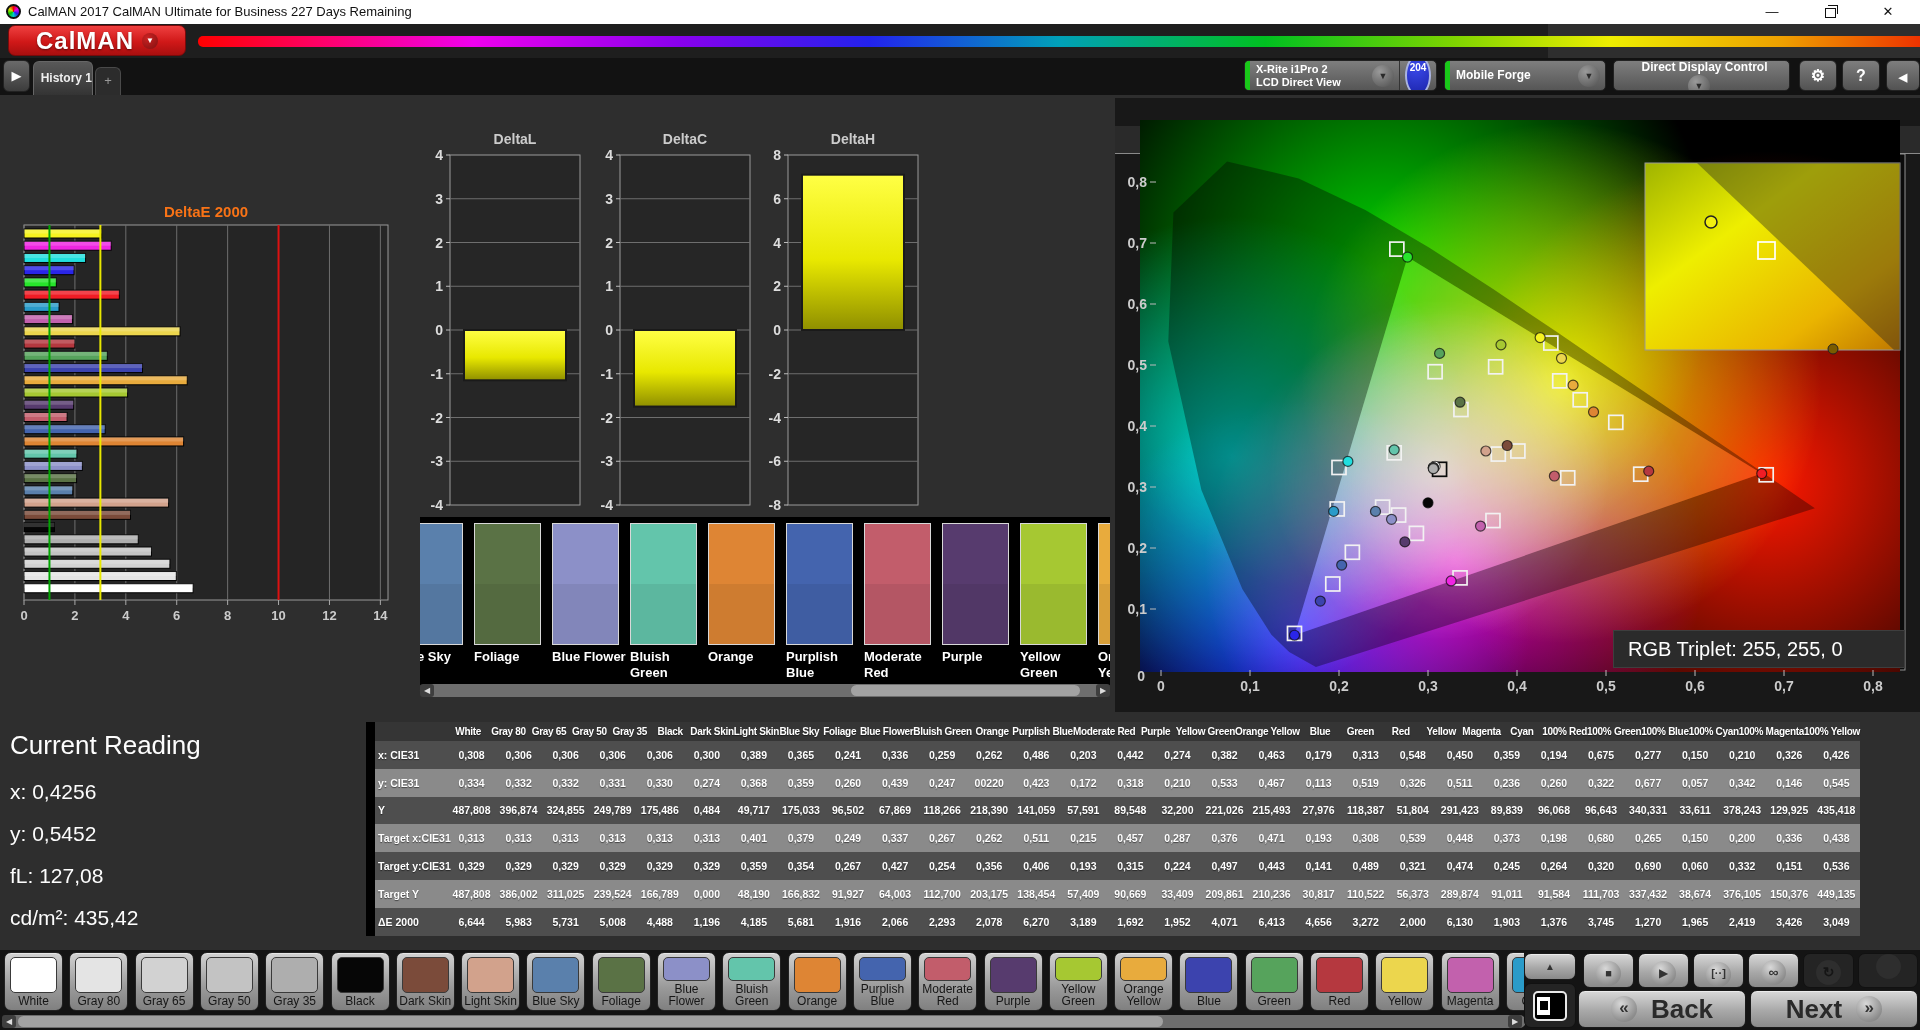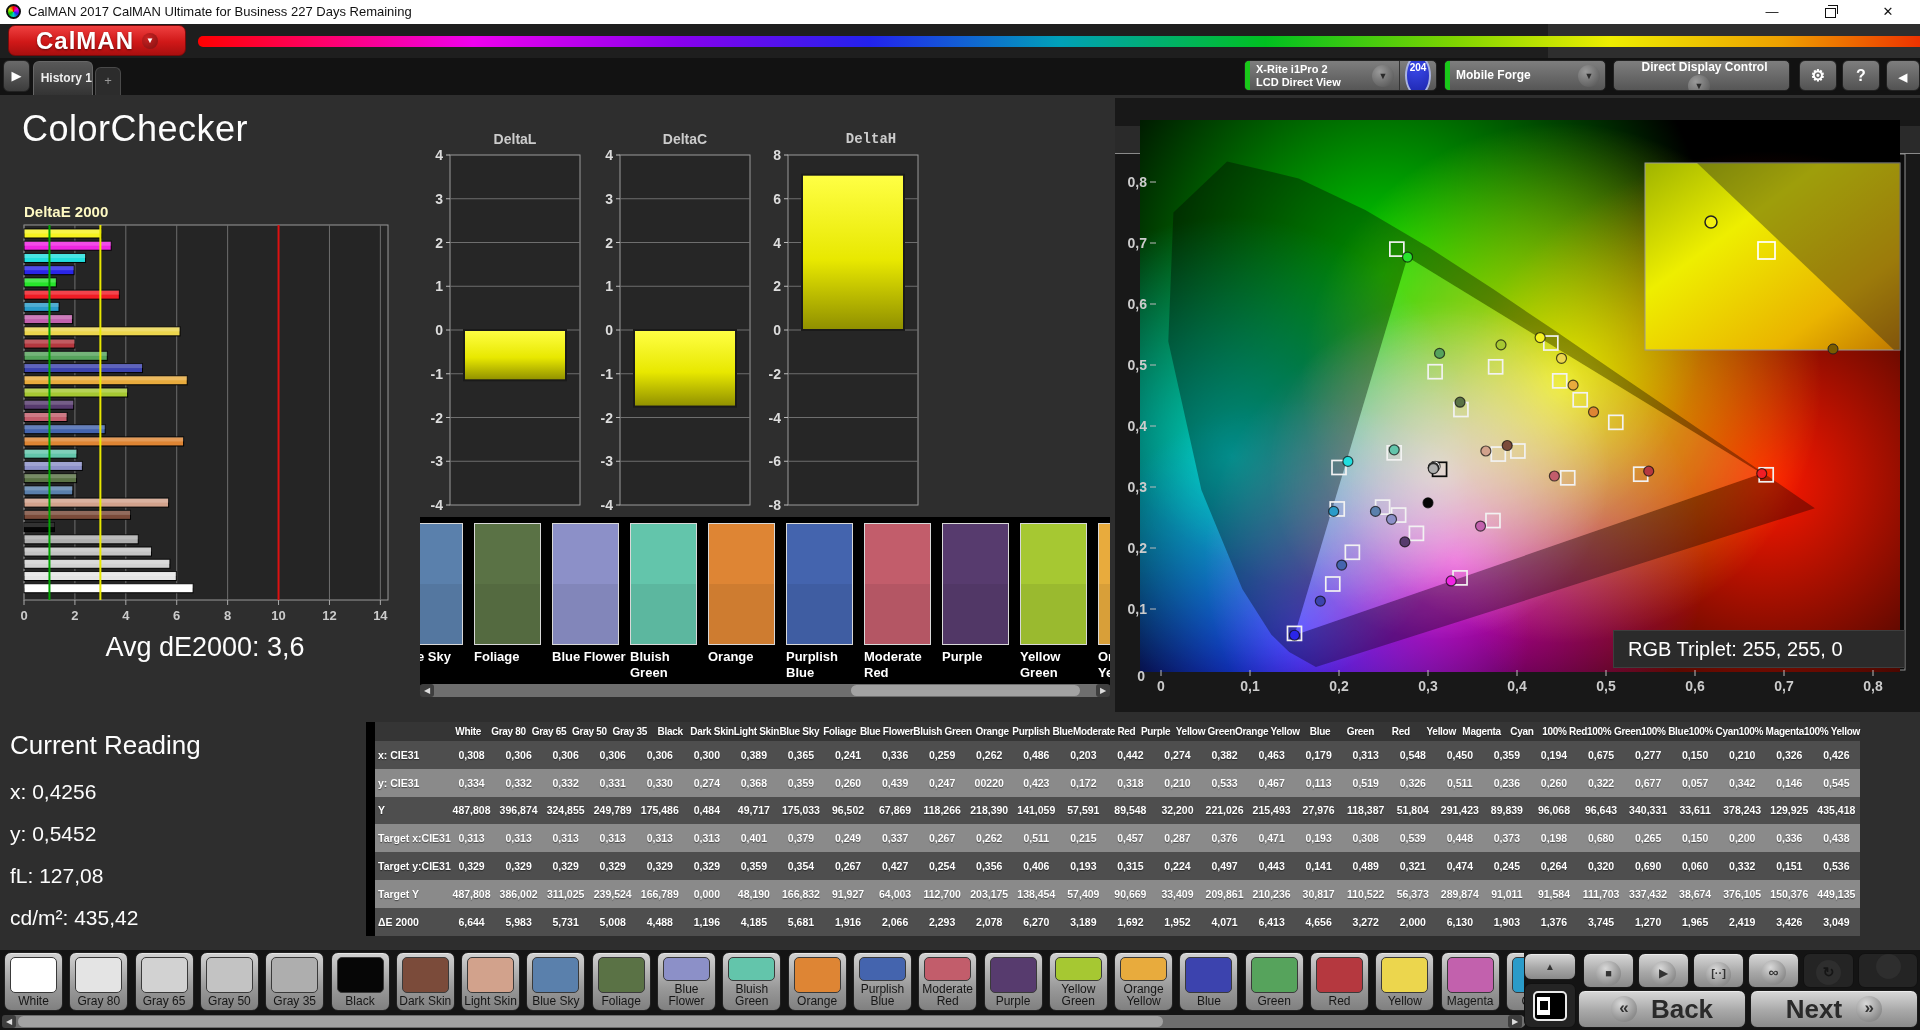--- a/index.html
+++ b/index.html
@@ -48,21 +48,21 @@
   .dd .sep{width:1px;height:100%;background:#333;flex:none;}
   .badge{width:26px;height:41px;border-radius:50%;background:radial-gradient(circle at 40% 30%,#3a49e8,#1a22a8);
     border:2px solid #aab4e0;box-sizing:border-box;color:#fff;font-size:10px;font-weight:bold;line-height:22px;
     text-align:center;margin:0 5px;flex:none;}
   .sqbtn{top:2px;width:38px;height:31px;border-radius:6px;background:linear-gradient(#7e7e7e,#525252);border:1px solid #222;
     box-sizing:border-box;color:#fff;text-align:center;line-height:29px;font-size:16px;font-weight:bold;}
 
   
   .cc-title{left:22px;top:108px;width:380px;font-size:36px;color:#fdfdfd;letter-spacing:.5px;}
   .cc-desc{left:24px;top:160px;width:360px;font-size:15px;font-weight:bold;color:#f2f2f2;line-height:1.45;}
-  .deltae-title{left:24px;top:203px;width:364px;font-size:15px;font-weight:bold;color:#fef9c3;}
+  .deltae-title{left:24px;top:203px;width:364px;text-align:center;font-size:15px;font-weight:bold;color:#f97316;}
   .bigstat{left:20px;width:370px;text-align:center;font-size:27px;color:#fdfdfd;}
   .avg{top:632px;} .max{top:674px;}
   .cr-title{left:10px;top:730px;font-size:26px;color:#fdfdfd;}
   .cr-item{left:10px;font-size:21px;color:#fdfdfd;}
 
   
   .dchart-title{top:131px;width:130px;text-align:center;font-size:14px;font-weight:bold;color:#ccc;}
 
   
   .strip{left:420px;top:517px;width:690px;height:165px;background:#000;overflow:hidden;}
@@ -154,21 +154,20 @@
       <div class="stripe y"></div>
       <div class="txt one">Direct Display Control</div>
       <div class="caret">▼</div>
     </div>
 
     <div class="abs sqbtn" style="left:1799px;"><span>⚙</span></div>
     <div class="abs sqbtn" style="left:1842px;"><span>?</span></div>
     <div class="abs sqbtn" style="left:1886px;width:34px;"><span style="font-size:11px;">◀</span></div>
   </div>
 
-  <div class="abs cc-title">ColorChecker</div>
   <div class="abs deltae-title">DeltaE 2000</div>
   <div id="deltae-holder" class="abs" style="left:0;top:218px;width:410px;height:410px;"><svg width="410" height="410" viewBox="0 218 410 410" xmlns="http://www.w3.org/2000/svg">
         <rect x="24" y="225" width="364" height="375" fill="#252525" stroke="#999" stroke-width="1"></rect>
         <line x1="24" y1="225" x2="24" y2="600" stroke="#6e6e6e" stroke-width="1"></line>
         <line x1="24" y1="600" x2="24" y2="605" stroke="#aaa"></line>
         <text x="24" y="620" fill="#ccc" font-size="13" font-weight="bold" text-anchor="middle" font-family="Liberation Sans">0</text>
         <line x1="74.9090909090909" y1="225" x2="74.9090909090909" y2="600" stroke="#6e6e6e" stroke-width="1"></line>
         <line x1="74.9090909090909" y1="600" x2="74.9090909090909" y2="605" stroke="#aaa"></line>
         <text x="74.9090909090909" y="620" fill="#ccc" font-size="13" font-weight="bold" text-anchor="middle" font-family="Liberation Sans">2</text>
         <line x1="125.81818181818181" y1="225" x2="125.81818181818181" y2="600" stroke="#6e6e6e" stroke-width="1"></line>
@@ -246,30 +245,29 @@
         <rect x="24" y="559.3" width="145.88" height="9" fill="#d2d2d2" stroke="#000" stroke-width="1"></rect>
         <rect x="24" y="559.3" width="145.88" height="4.5" fill="#ffffff" opacity="0.18"></rect>
         <rect x="24" y="571.5333333333333" width="152.29454545454544" height="9" fill="#e4e4e4" stroke="#000" stroke-width="1"></rect>
         <rect x="24" y="571.5333333333333" width="152.29454545454544" height="4.5" fill="#ffffff" opacity="0.18"></rect>
         <rect x="24" y="583.7666666666667" width="169.12" height="9" fill="#ffffff" stroke="#000" stroke-width="1"></rect>
         <rect x="24" y="583.7666666666667" width="169.12" height="4.5" fill="#ffffff" opacity="0.18"></rect>
         <line x1="49.45454545454545" y1="225" x2="49.45454545454545" y2="600" stroke="#00a500" stroke-width="2"></line>
         <line x1="100.36363636363636" y1="225" x2="100.36363636363636" y2="600" stroke="#e8e800" stroke-width="2"></line>
         <line x1="278.5454545454545" y1="225" x2="278.5454545454545" y2="600" stroke="#dd1111" stroke-width="2"></line>
       </svg></div>
-  <div class="abs bigstat avg">Avg dE2000: 3,6</div>
   <div class="abs cr-title">Current Reading</div>
   <div class="abs cr-item" style="top:780px;">x: 0,4256</div>
   <div class="abs cr-item" style="top:822px;">y: 0,5452</div>
   <div class="abs cr-item" style="top:864px;">fL: 127,08</div>
   <div class="abs cr-item" style="top:906px;">cd/m²: 435,42</div>
 
   <div class="abs dchart-title" style="left:450px;">DeltaL</div>
   <div class="abs dchart-title" style="left:620px;">DeltaC</div>
-  <div class="abs dchart-title" style="left:806px;font-family:Liberation Mono, monospace;">DeltaH</div>
+  <div class="abs dchart-title" style="left:788px;">DeltaH</div>
   <div id="dcharts-holder" class="abs" style="left:400px;top:130px;width:540px;height:390px;"><svg width="540" height="390" viewBox="400 130 540 390" xmlns="http://www.w3.org/2000/svg">
         <defs>
     <linearGradient id="ybar" x1="0" y1="0" x2="0" y2="1">
       <stop offset="0" stop-color="#ffff45"></stop>
       <stop offset="0.55" stop-color="#e8e800"></stop>
       <stop offset="1" stop-color="#8f8f00"></stop>
     </linearGradient>
         </defs>
         <rect x="450" y="155" width="130" height="350" fill="#262626" stroke="#999"></rect>
         <line x1="446" y1="505" x2="450" y2="505" stroke="#bbb"></line>

